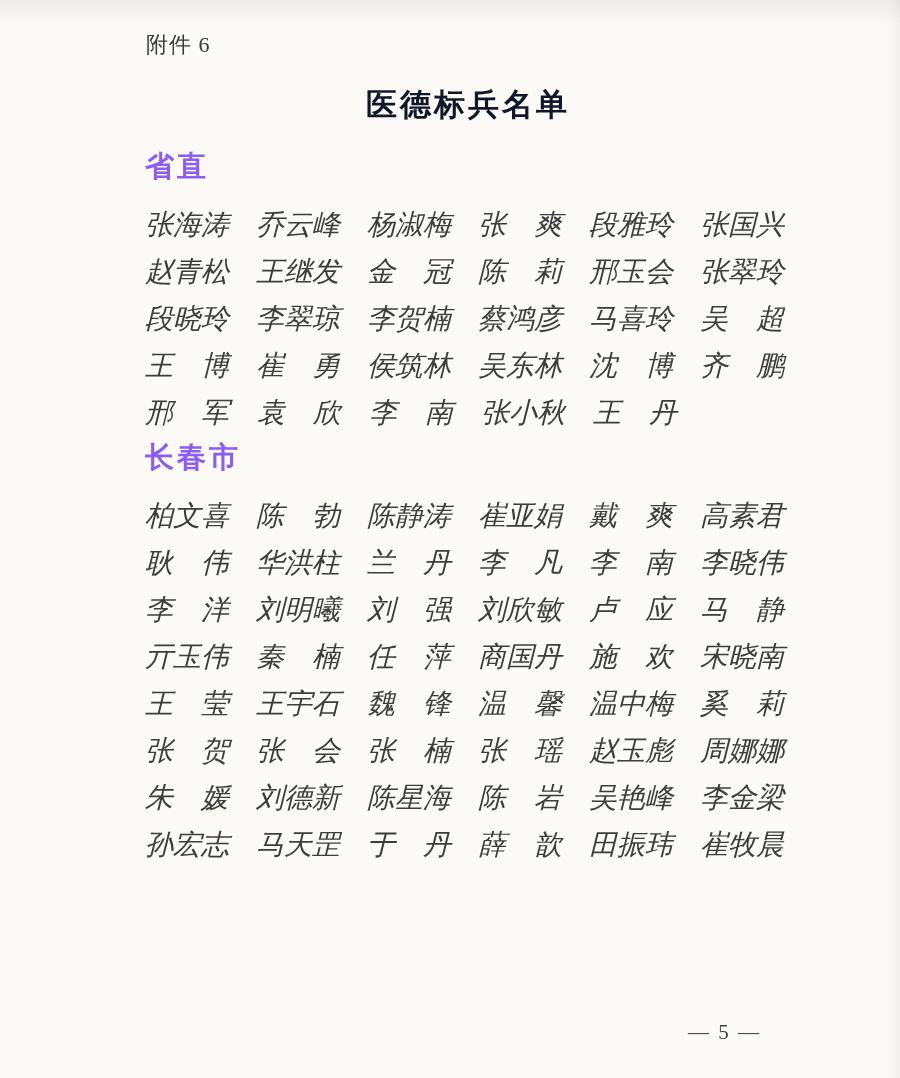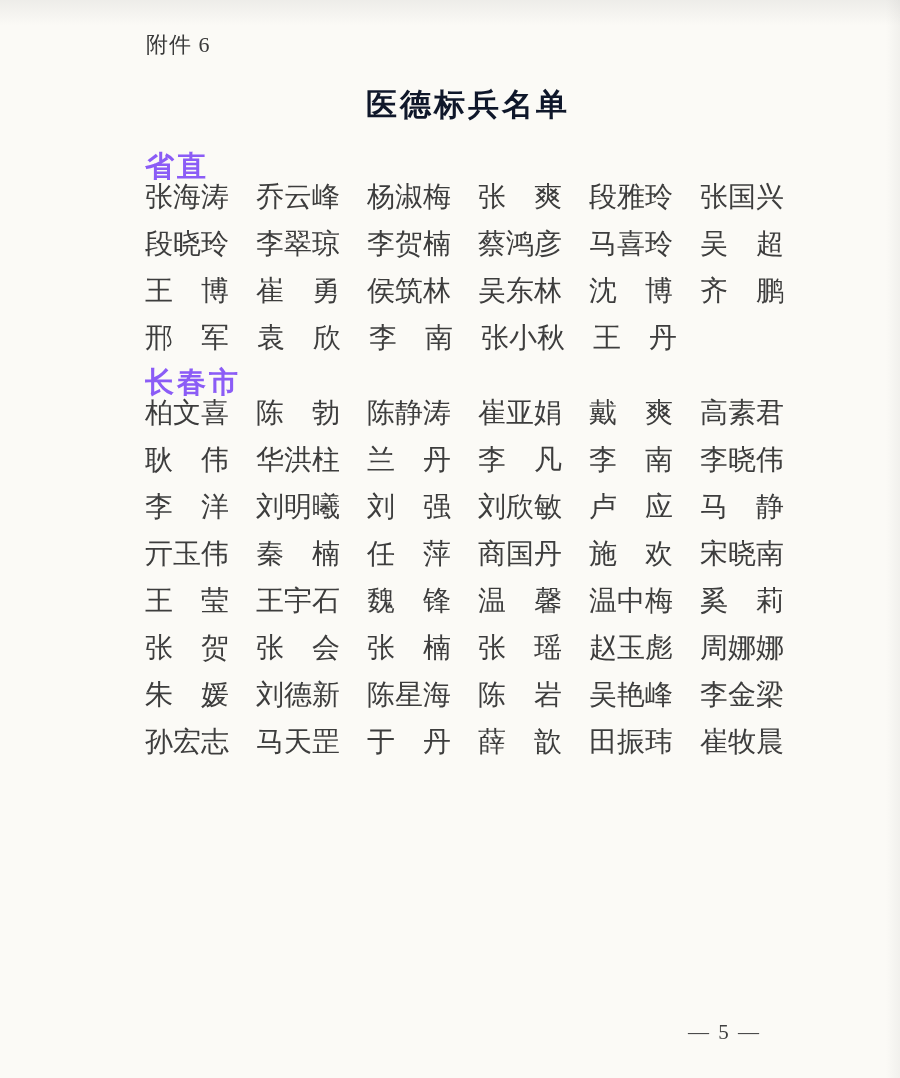--- a/index.html
+++ b/index.html
@@ -58,21 +58,23 @@
   }
   .section-heading {
     font-size: 29px;
     font-weight: bold;
     letter-spacing: 3px;
     color: #8b5cf6;
     height: 28px;
     line-height: 28px;
   }
   .rows {
+    margin-top: 28px;
     margin-bottom: 0;
+    font-style: italic;
   }
   .name-row {
     display: flex;
     gap: 26px;
     height: 47px;
     align-items: flex-start;
   }
   .name {
     display: inline-block;
     width: 86px;
@@ -107,20 +109,28 @@
       <div class="rows">
         <div class="name-row">
           <span class="name">张海涛</span>
           <span class="name">乔云峰</span>
           <span class="name">杨淑梅</span>
           <span class="name">张　爽</span>
           <span class="name">段雅玲</span>
           <span class="name">张国兴</span>
         </div>
         <div class="name-row">
+          <span class="name">赵青松</span>
+          <span class="name">王继发</span>
+          <span class="name">金　冠</span>
+          <span class="name">陈　莉</span>
+          <span class="name">邢玉会</span>
+          <span class="name">张翠玲</span>
+        </div>
+        <div class="name-row">
           <span class="name">段晓玲</span>
           <span class="name">李翠琼</span>
           <span class="name">李贺楠</span>
           <span class="name">蔡鸿彦</span>
           <span class="name">马喜玲</span>
           <span class="name">吴　超</span>
         </div>
         <div class="name-row">
           <span class="name">王　博</span>
           <span class="name">崔　勇</span>

